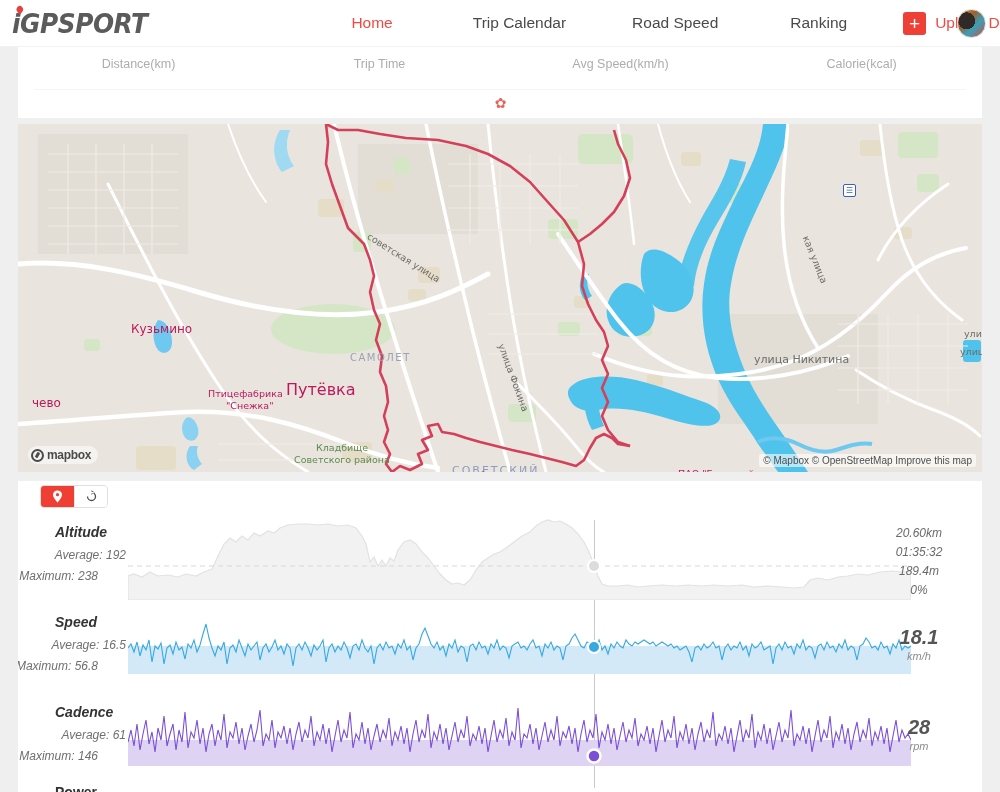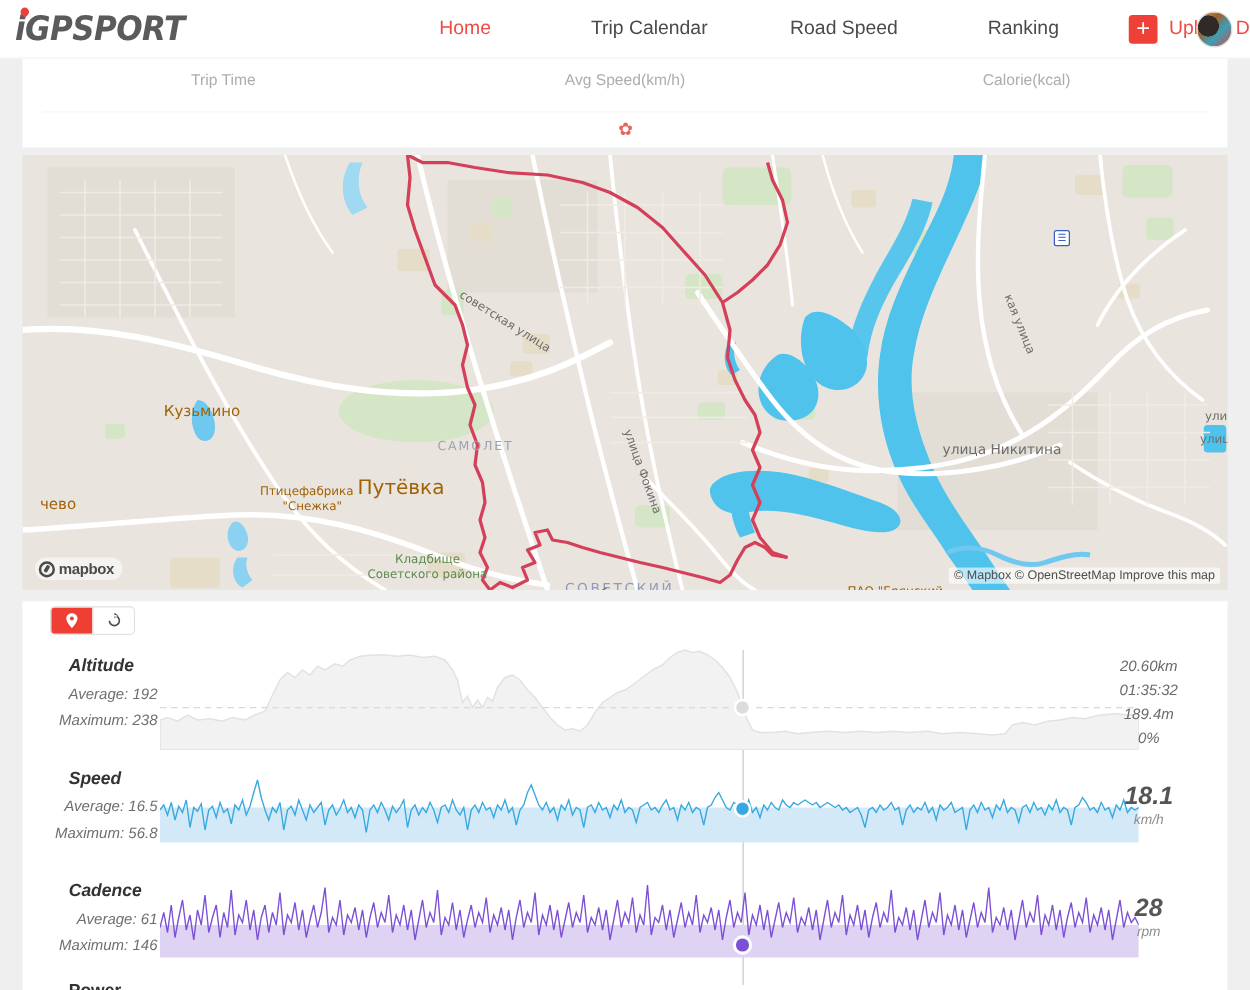--- a/index.html
+++ b/index.html
@@ -85,21 +85,21 @@
   }
   .map svg { position: absolute; inset: 0; }
   .map-label {
     position: absolute; font-size: 10.5px; color: #5a5a58; white-space: nowrap;
     font-family: "DejaVu Sans", sans-serif;
   }
   .map-label.district { font-size: 11px; color: #8c9bbf; letter-spacing: 2px; }
   .map-label.hood { font-size: 10px; color: #9aa3b5; letter-spacing: 1.5px; }
   .map-label.street { color: #6d6d6b; font-size: 9.5px; }
   .map-label.park { color: #5d8a4e; font-size: 9.5px; text-align: center; }
-  .map-label.poi { color: #a16207; font-size: 9.5px; text-align: center; }
+  .map-label.poi { color: #be185d; font-size: 9.5px; text-align: center; }
   .mapbox-logo {
     position: absolute; left: 10px; bottom: 8px; height: 18px;
     display: flex; align-items: center; gap: 3px;
     background: rgba(255,255,255,0.55); border-radius: 9px; padding: 0 7px 0 3px;
   }
   .mapbox-logo .circ {
     width: 13px; height: 13px; border-radius: 50%; border: 2.5px solid #4b4b4b;
     display: block; position: relative;
   }
   .mapbox-logo .circ::after {
@@ -148,21 +148,21 @@
   }
   .panel { position: relative; height: 90px; font-style: italic; }
   .panel .title {
     position: absolute; left: 37px; top: 12px;
     font-size: 14px; font-weight: bold; color: #333;
   }
   .panel .avg, .panel .max {
     position: absolute; font-size: 12px; color: #6f6f6f; white-space: nowrap;
   }
   .panel .avg { right: 856px; top: 36px; }
-  .panel .max { right: 856px; top: 57px; }
+  .panel .max { right: 884px; top: 57px; }
   .plot { position: absolute; left: 110px; top: 2px; width: 783px; height: 86px; }
   .plot svg { width: 100%; height: 100%; display: block; }
   .val-main {
     position: absolute; right: 18px; font-size: 12px; color: #6a6a6a;
     text-align: center; width: 90px; white-space: nowrap;
   }
   .val-big {
     position: absolute; right: 18px; width: 90px; text-align: center;
     font-size: 20px; font-weight: bold; color: #555;
   }
@@ -200,20 +200,23 @@
       <div class="upload-wrap">
         <div class="plus-btn">+</div>
         <div class="upload-label">Upload Data</div>
       </div>
     </div>
     <div class="avatar"></div>
   </div>
 
   <div class="stats-card">
     <div class="stats-row">
+      <div class="stat-col">
+        <div class="stat-label">Distance(km)</div>
+      </div>
       <div class="stat-col">
         <div class="stat-label">Trip Time</div>
       </div>
       <div class="stat-col">
         <div class="stat-label">Avg Speed(km/h)</div>
       </div>
       <div class="stat-col">
         <div class="stat-label">Calorie(kcal)</div>
       </div>
     </div>

